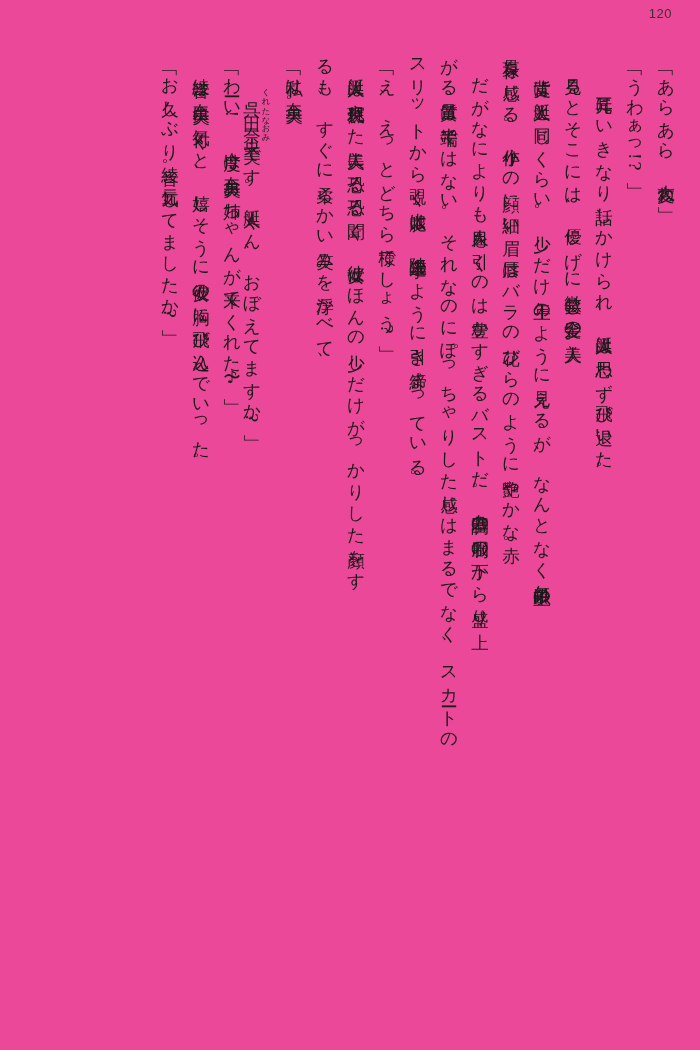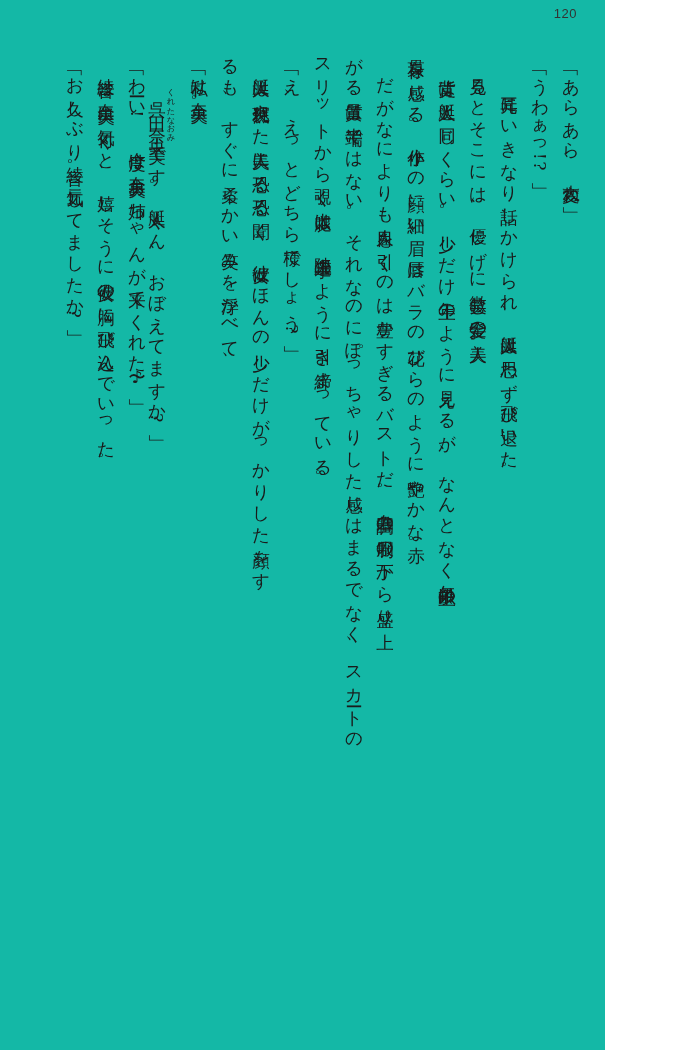--- a/index.html
+++ b/index.html
@@ -2,23 +2,23 @@
 <html><head>
 <meta charset="utf-8">
 <style>
   html, body {
     margin: 0;
     padding: 0;
     background: #ffffff;
   }
   .page {
     position: relative;
-    width: 605px;
+    width: 700px;
     height: 1050px;
-    background: #14b8a6;
+    background: #ec4899;
     overflow: hidden;
     font-family: "DejaVu Serif", "Liberation Serif", serif;
     color: #1a1a1a;
   }
   .page-number {
     position: absolute;
     top: 6px;
     right: 28px;
     font-size: 13px;
     font-family: "Liberation Sans", sans-serif;

